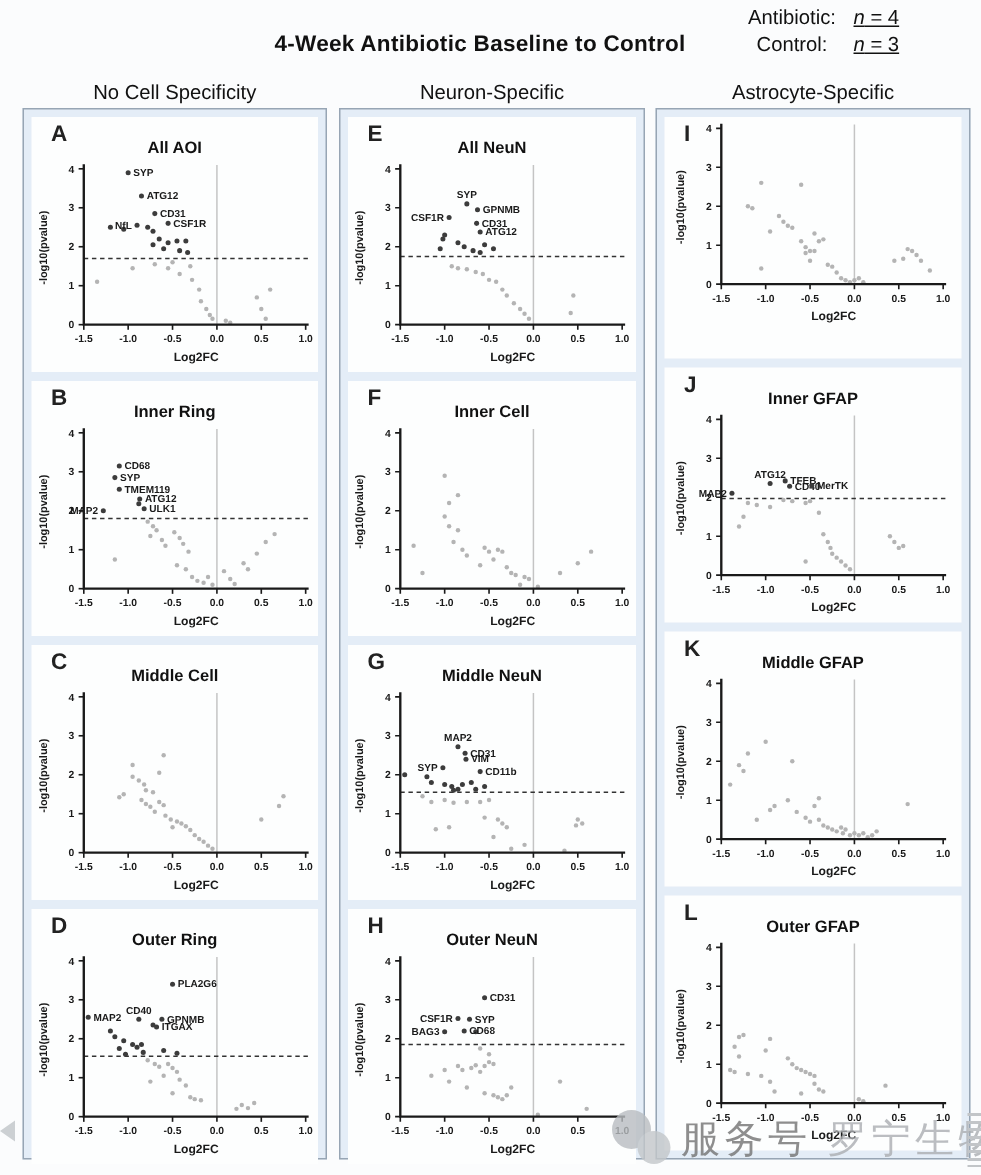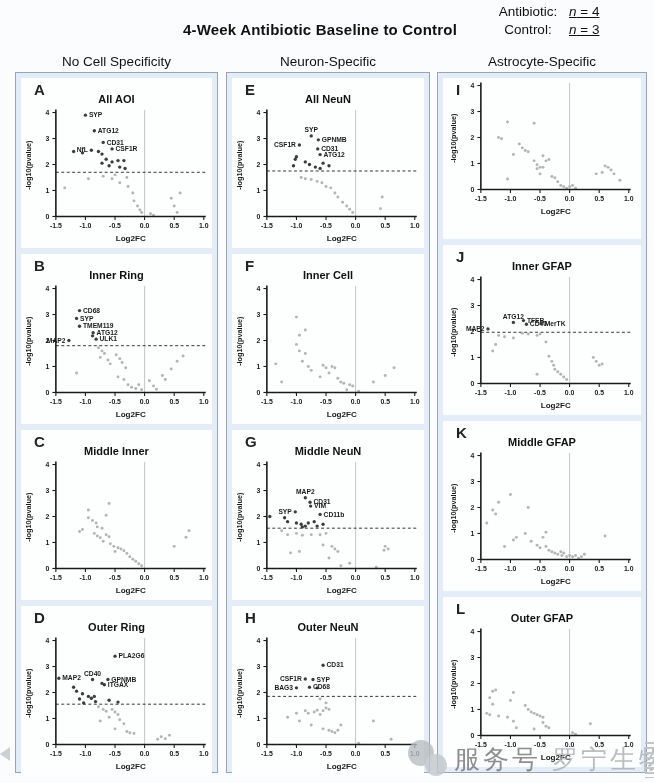--- a/index.html
+++ b/index.html
@@ -230,21 +230,21 @@
             <text x="75.3" y="53.61463414634146" text-anchor="start">ATG12</text>
             <circle cx="74.80000000000001" cy="58" r="1.7" fill="#3c3c3c"></circle>
             <text x="78.30000000000001" y="60.2" text-anchor="start">ULK1</text>
             <circle cx="47.2" cy="59.3170731707317" r="1.7" fill="#3c3c3c"></circle>
             <text x="43.7" y="61.517073170731706" text-anchor="end">MAP2</text>
           </g>
         </svg>
       </div>
       <div class="panel-card">
         <div class="panel-letter">C</div>
-        <div class="panel-title">Middle Inner</div>
+        <div class="panel-title">Middle Cell</div>
         <svg viewBox="0 0 192 144" width="190" height="142" class="plot-svg">
           <line x1="124" y1="112" x2="124" y2="4" stroke="#c4c4c4" stroke-width="1"></line>
           <g>
             <circle cx="88" cy="46.14634146341463" r="1.5" fill="#b4b4b4"></circle>
             <circle cx="67" cy="52.731707317073166" r="1.5" fill="#b4b4b4"></circle>
             <circle cx="85" cy="58" r="1.5" fill="#b4b4b4"></circle>
             <circle cx="67" cy="60.63414634146341" r="1.5" fill="#b4b4b4"></circle>
             <circle cx="71.2" cy="63.26829268292682" r="1.5" fill="#b4b4b4"></circle>
             <circle cx="74.80000000000001" cy="65.90243902439025" r="1.5" fill="#b4b4b4"></circle>
             <circle cx="61" cy="72.48780487804878" r="1.5" fill="#b4b4b4"></circle>

